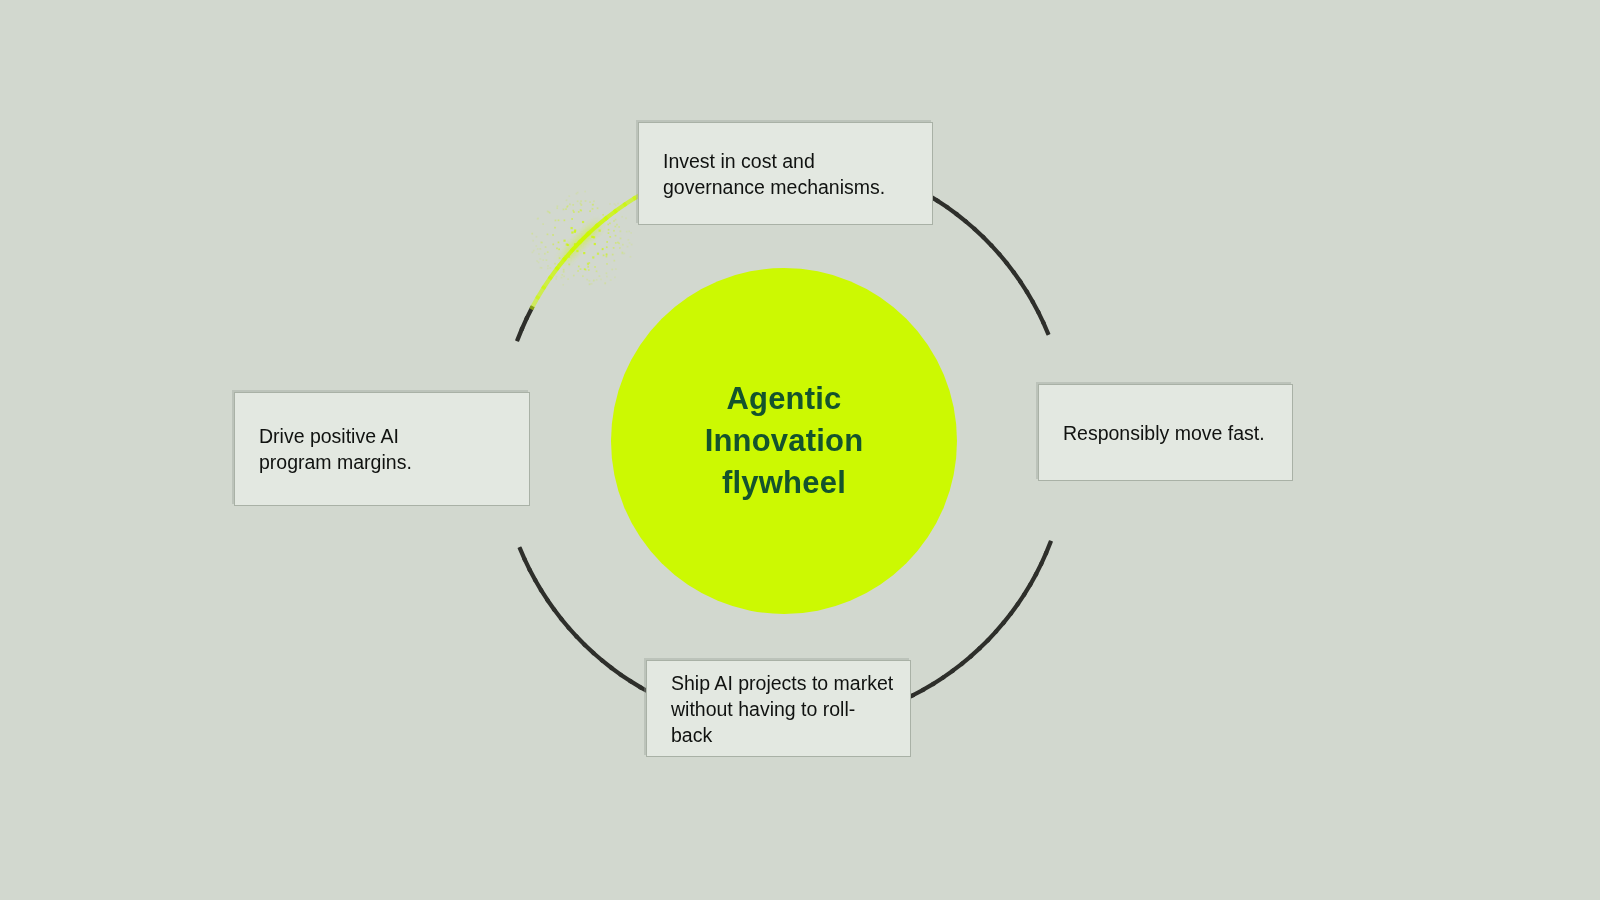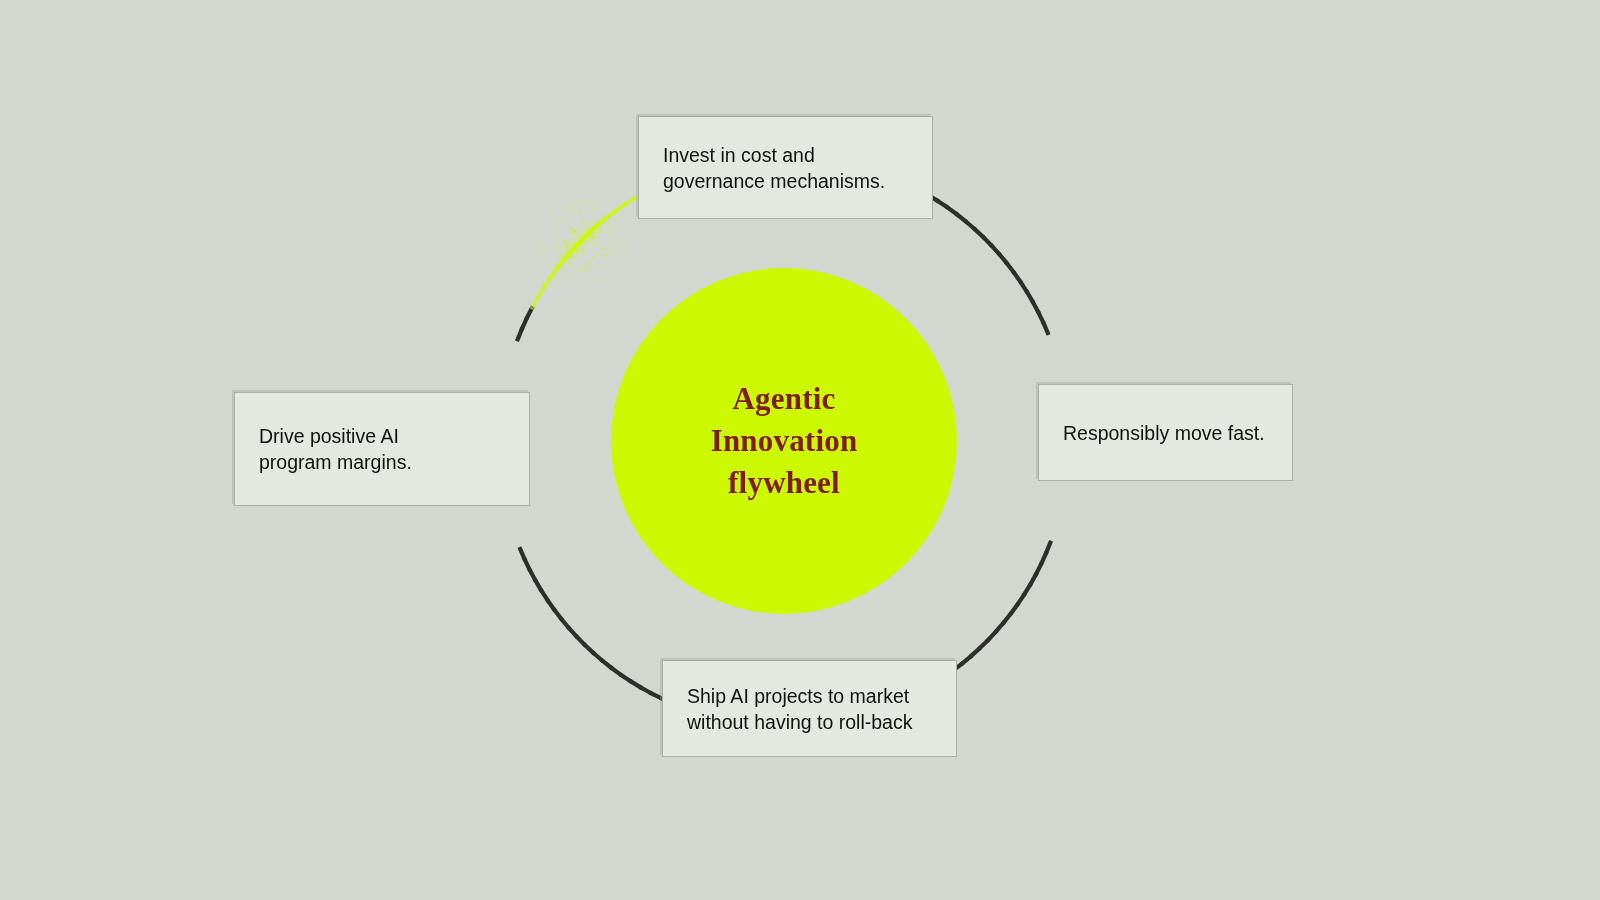--- a/index.html
+++ b/index.html
@@ -39,26 +39,26 @@
     top: 268px;
     width: 346px;
     height: 346px;
     border-radius: 50%;
     background: #ccf902;
     display: flex;
     align-items: center;
     justify-content: center;
   }
   #hub-title {
-    font-family: Liberation Serif, serif;
+    font-family: Liberation Sans, sans-serif;
     font-weight: bold;
     font-size: 31px;
     line-height: 42px;
     letter-spacing: 0.2px;
-    color: #7f1d1d;
+    color: #14532d;
     text-align: center;
     white-space: pre-line;
     padding: 0 18px;
   }
 
   
   .node-box {
     position: absolute;
     background: #e3e8e1;
     border: 1px solid #a9b1a6;
@@ -70,23 +70,23 @@
   .node-text {
     font-family: "Liberation Sans", sans-serif;
     font-size: 19.5px;
     line-height: 26px;
     color: #101210;
     white-space: pre-line;
     padding-left: 24px;
     padding-right: 14px;
   }
 
-  #node-top    { left: 638px;  top: 116px; width: 295px; height: 103px; }
+  #node-top    { left: 638px;  top: 122px; width: 295px; height: 103px; }
   #node-right  { left: 1038px; top: 384px; width: 255px; height: 97px;  }
-  #node-bottom { left: 662px;  top: 660px; width: 295px; height: 97px;  }
+  #node-bottom { left: 646px;  top: 660px; width: 265px; height: 97px;  }
   #node-left   { left: 234px;  top: 392px; width: 296px; height: 114px;  }
 </style>
 </head>
 <body>
 
 <div id="flywheel-stage">
 
   <svg id="arc-svg" viewBox="0 0 1600 900" xmlns="http://www.w3.org/2000/svg">
     <defs>
       <filter id="tick-glow" x="-200%" y="-200%" width="500%" height="500%">

